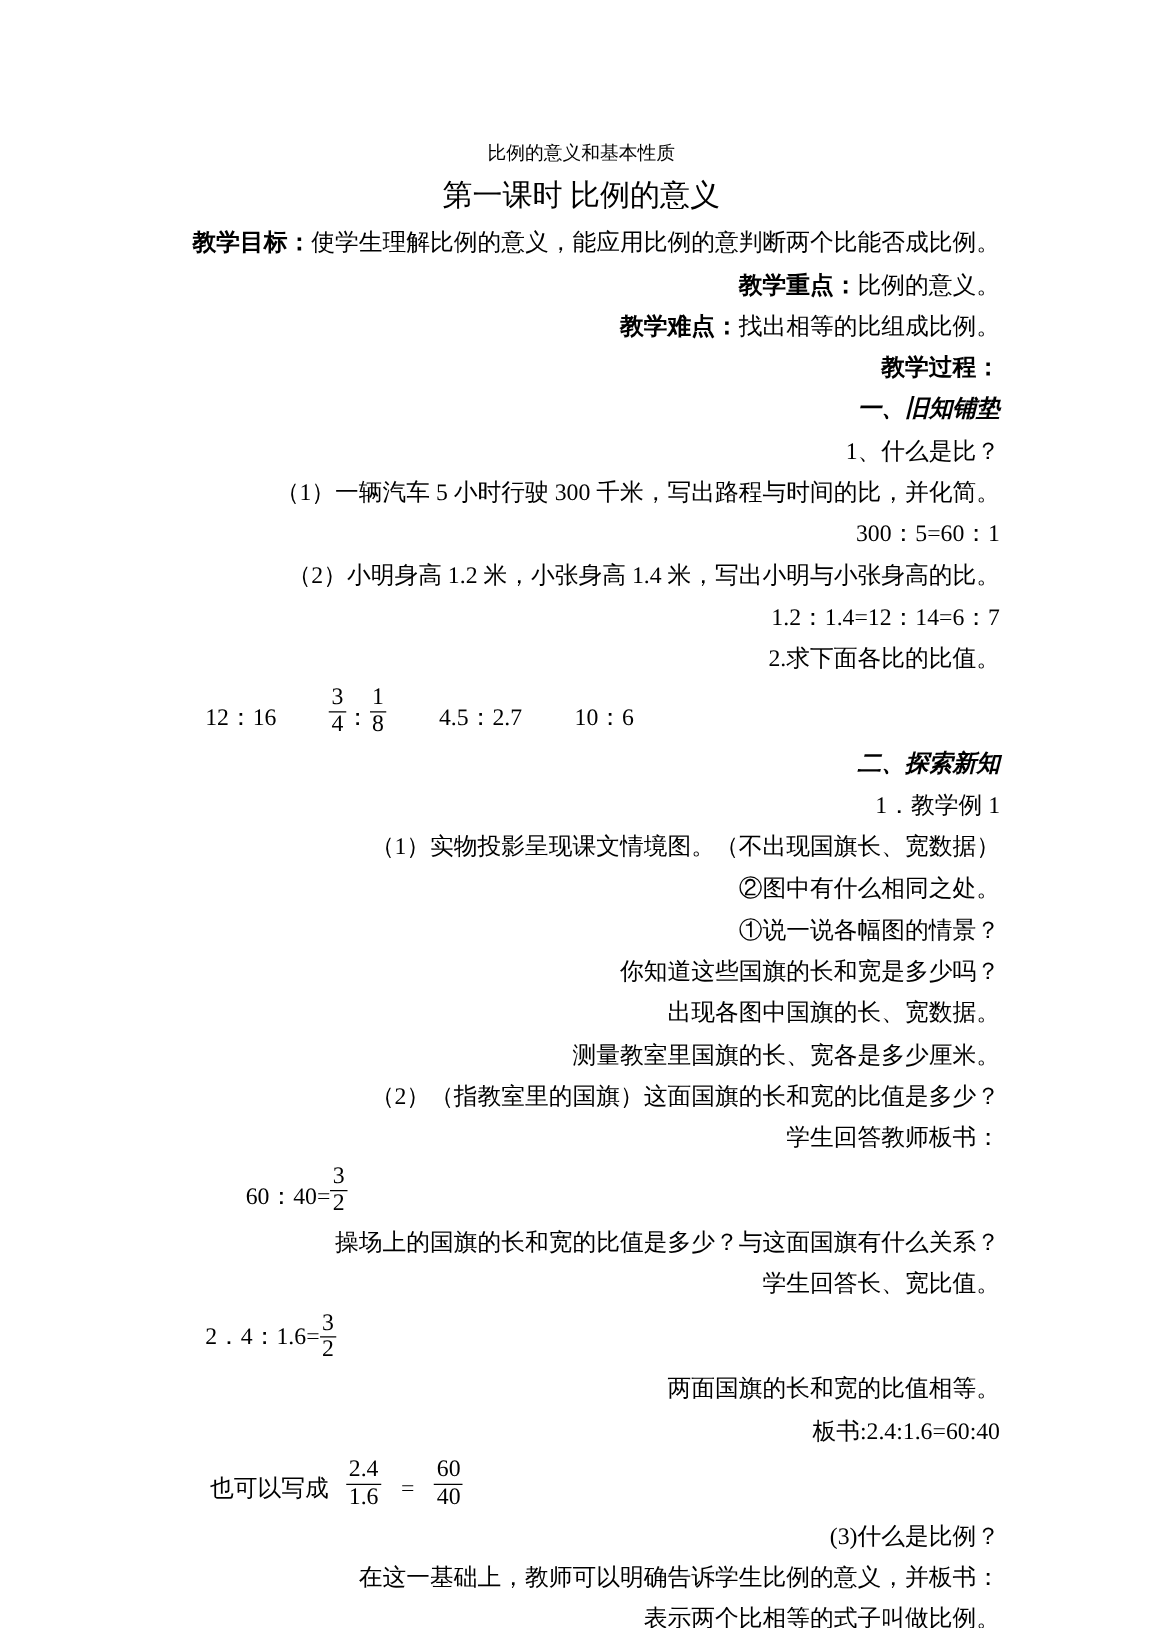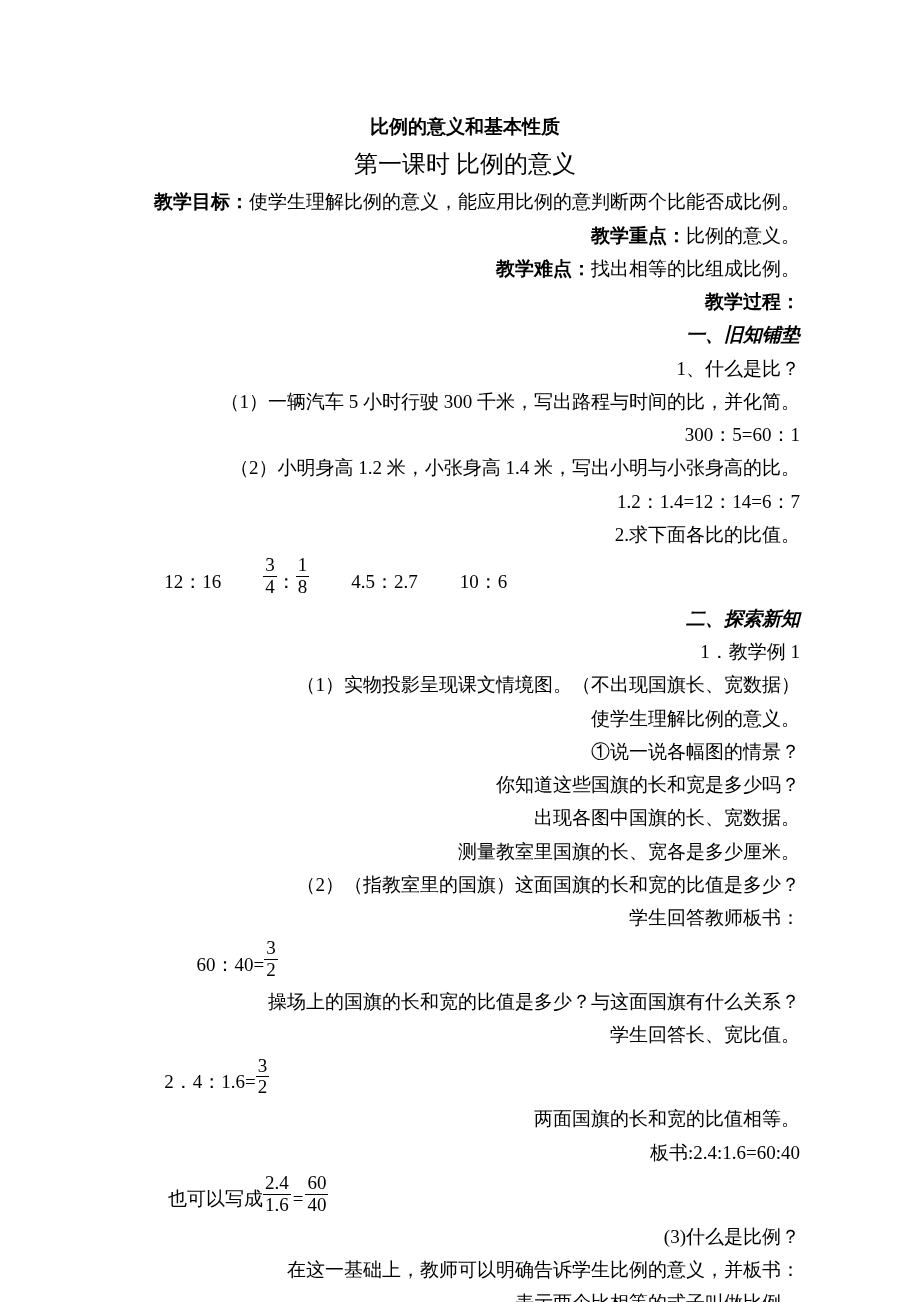--- a/index.html
+++ b/index.html
@@ -11,22 +11,22 @@
       font-family: "SimSun", "宋体", serif;
       font-size: 19px;
       line-height: 1.75;
       color: #000;
       background: #fff;
       width: 920px;
       padding: 110px 120px 60px 130px;
     }
     .title {
       text-align: center;
-      font-weight: bold;
-      font-size: 19px;
+      font-weight: normal;
+      font-size: 15px;
     }
     .subtitle {
       text-align: center;
       font-size: 24px;
     }
     .bold-label {
       font-weight: bold;
     }
     .section-head {
       font-weight: bold;
@@ -69,29 +69,30 @@
       align-items: flex-end;
     }
     .calc-line {
       display: flex;
       align-items: flex-end;
       padding-left: 3.5em;
       margin: 4px 0;
     }
     .calc-line2 {
       display: flex;
-      align-items: flex-end;
+      align-items: center;
       padding-left: 1.8em;
       margin: 4px 0;
     }
     .calc-line3 {
       display: flex;
       align-items: flex-end;
       padding-left: 2em;
       margin: 4px 0;
+      gap: 14px;
     }
     p {
       margin: 0;
       text-align: right;
     }
   </style>
 </head>
 <body>
 
 <p class="title">比例的意义和基本性质</p>
@@ -123,21 +124,21 @@
       <span class="den">8</span>
     </span>
   </span>
   <span class="ratio-item">4.5：2.7</span>
   <span class="ratio-item">10：6</span>
 </div>
 
 <p class="section-head">二、探索新知</p>
 <p>1．教学例 1</p>
 <p>（1）实物投影呈现课文情境图。（不出现国旗长、宽数据）</p>
-<p class="indent-3">使学生理解比例的意义。</p>
+<p class="indent-3">②图中有什么相同之处。</p>
 <p class="indent-3">①说一说各幅图的情景？</p>
 <p class="indent-3">你知道这些国旗的长和宽是多少吗？</p>
 <p class="indent-3">出现各图中国旗的长、宽数据。</p>
 <p class="indent-3">测量教室里国旗的长、宽各是多少厘米。</p>
 <p>（2）（指教室里的国旗）这面国旗的长和宽的比值是多少？</p>
 <p class="indent-4">学生回答教师板书：</p>
 
 <div class="calc-line">
   <span>60：40=</span>
   <span class="frac">

